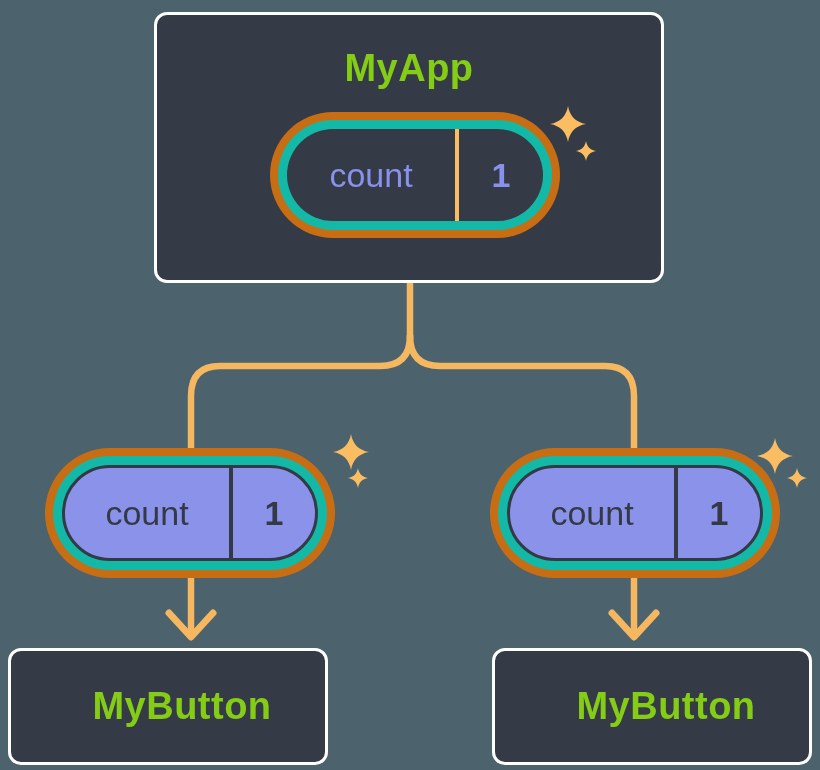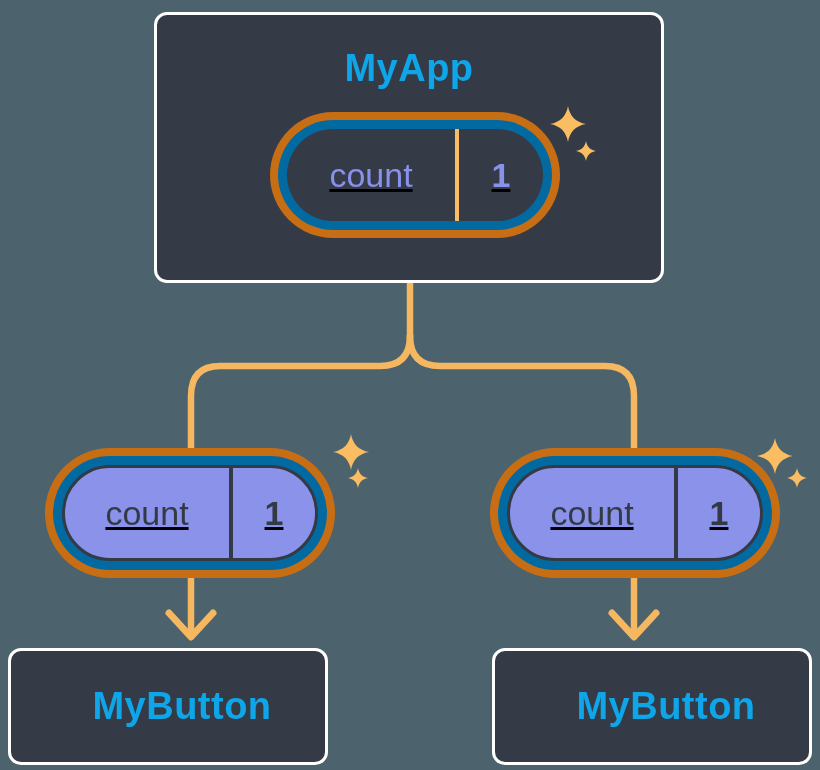--- a/index.html
+++ b/index.html
@@ -21,21 +21,21 @@
     border: 3px solid #FFFFFF;
     border-radius: 13px;
     box-sizing: border-box;
     z-index: 2;
   }
   .root-box { left: 154px; top: 12px; width: 510px; height: 271px; }
   .leaf-box-left  { left: 8px;   top: 648px; width: 320px; height: 117px; }
   .leaf-box-right { left: 492px; top: 648px; width: 320px; height: 117px; }
 
   .comp-title {
-    color: #0ea5e9;
+    color: #84cc16;
     font-size: 38px;
     font-weight: 600;
     text-align: center;
     letter-spacing: 0.5px;
   }
   .root-box .comp-title { margin-top: 32px; }
   .leaf-title {
     position: absolute; left: 0; right: 0; top: 50%;
     transform: translateY(-52%);
     margin-left: 28px;
@@ -44,26 +44,25 @@
   
   .pill {
     position: absolute;
     background: #C76E14;
     border-radius: 999px;
     padding: 8px;
     box-sizing: border-box;
     z-index: 2;
   }
   .pill-mid {
-    background: #0369a1;
+    background: #14b8a6;
     border-radius: 999px;
     padding: 9px;
     height: 100%;
     box-sizing: border-box;
-    text-decoration: underline;
   }
   .pill-core {
     border-radius: 999px;
     height: 100%;
     box-sizing: border-box;
     display: flex;
     align-items: stretch;
     overflow: hidden;
   }
   .pill-cell {

